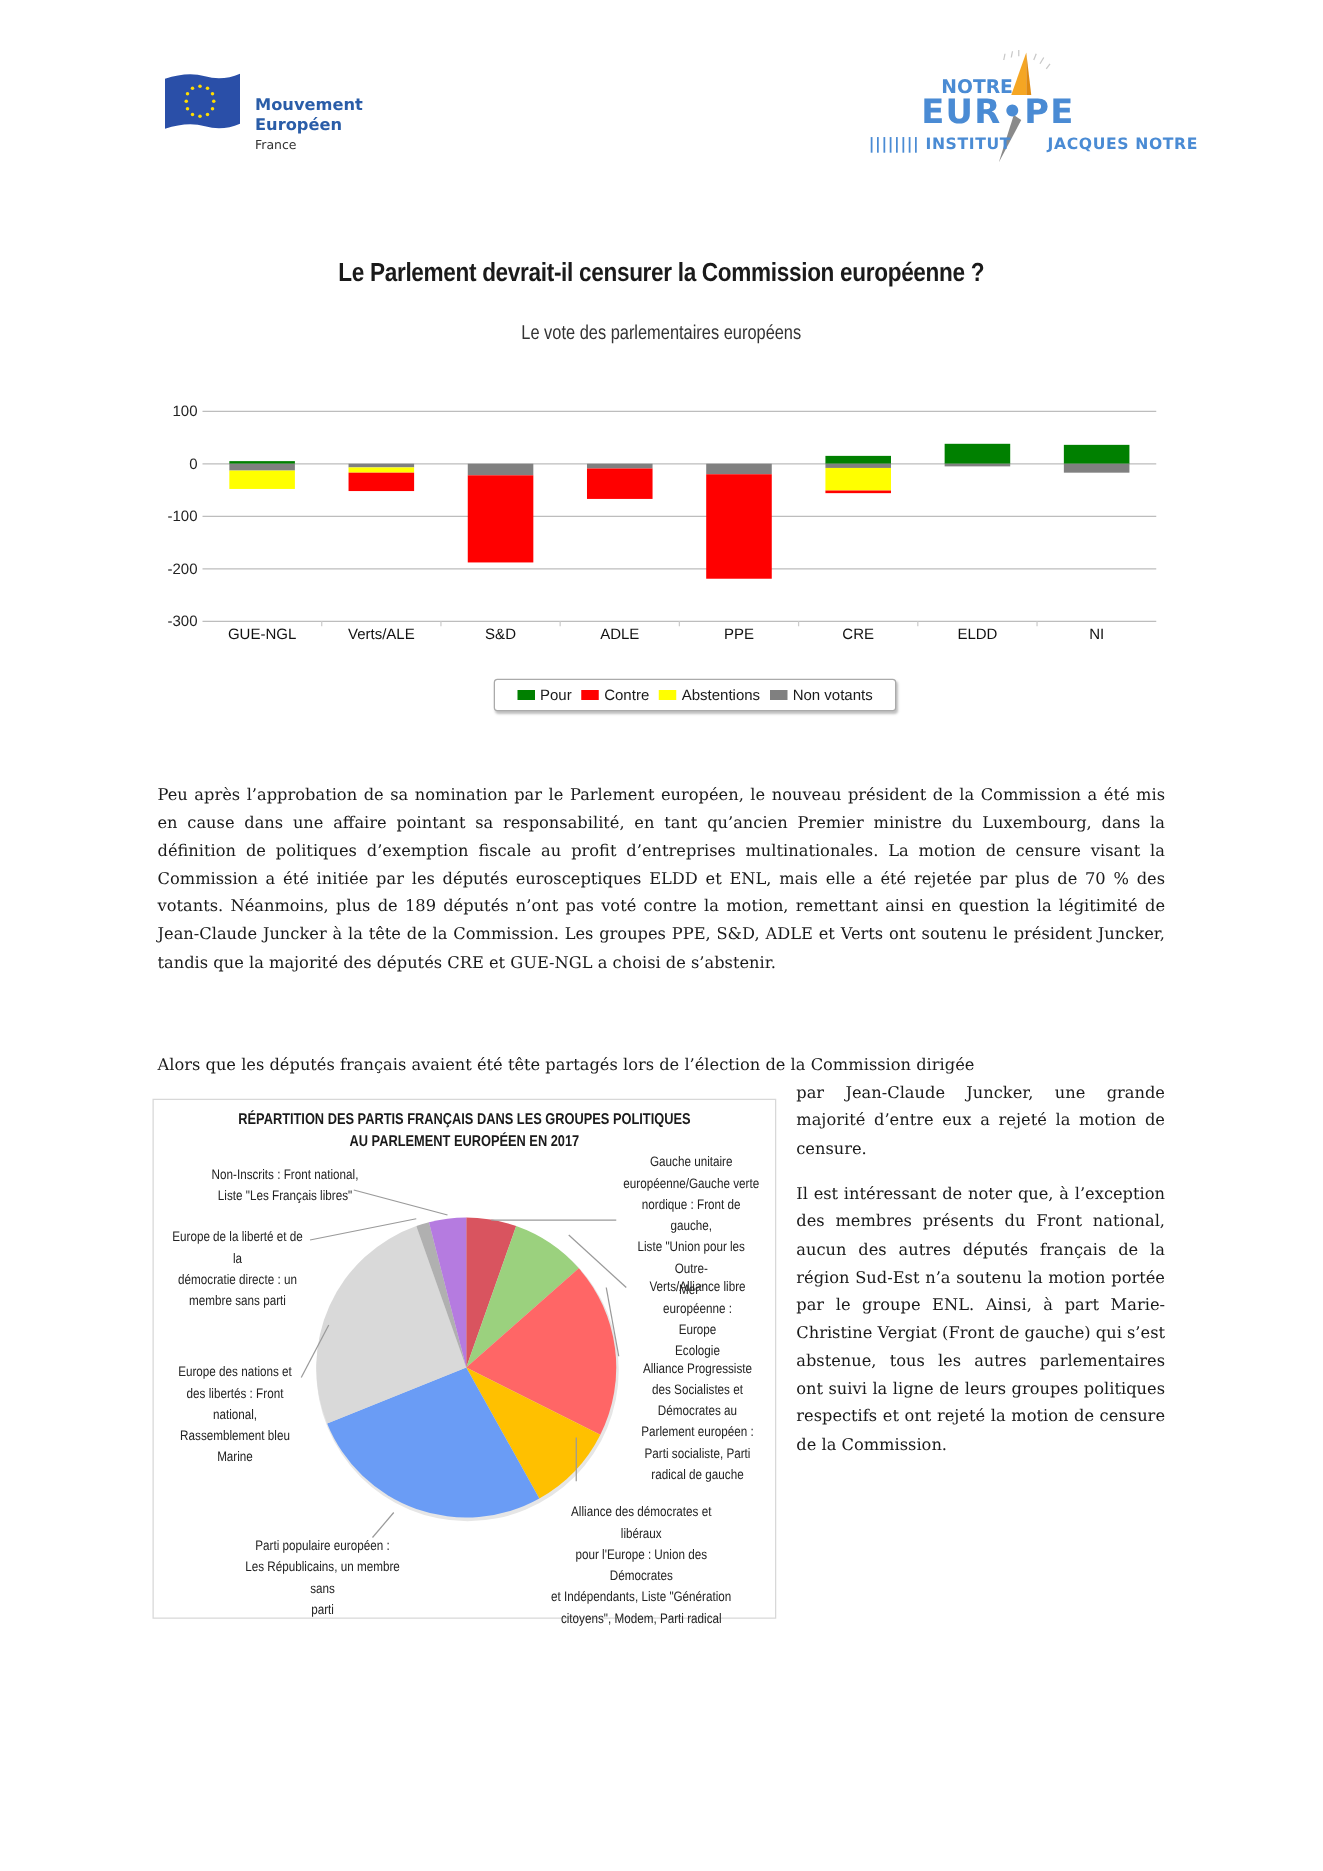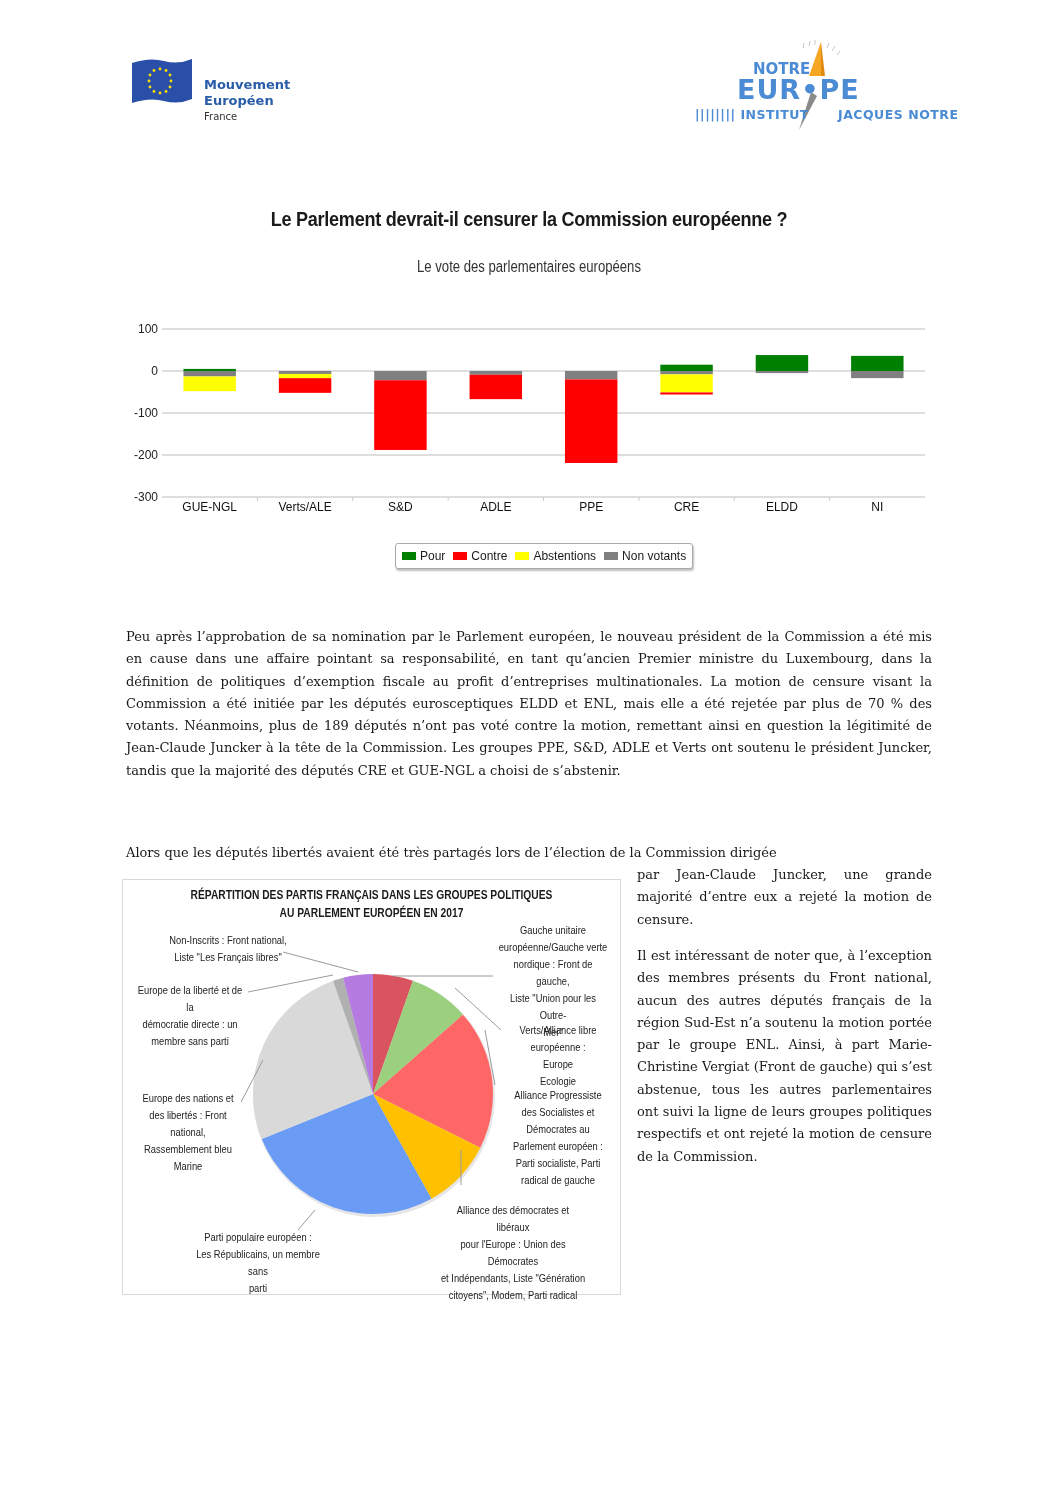--- a/index.html
+++ b/index.html
@@ -15,21 +15,21 @@
   .ne-europe { position: absolute; left: 46px; top: 34px; font-family: "DejaVu Sans", sans-serif; font-weight: bold; font-size: 27px; color: #4a8bd4; letter-spacing: 1px; }
   .ne-inst { position: absolute; left: 4px; top: 67px; font-family: "DejaVu Sans", sans-serif; font-weight: bold; font-size: 12.5px; color: #4a8bd4; letter-spacing: 0.5px; white-space: nowrap; }
   .compass { position: absolute; left: 96px; top: 0; width: 60px; height: 95px; }
   
   .main-title { left: 0; width: 1058px; top: 207px; text-align: center; font-family: "Liberation Sans", sans-serif; font-weight: bold; font-size: 21px; letter-spacing: -0.3px; transform: scaleX(0.86); }
   .sub-title { left: 0; width: 1058px; top: 258px; text-align: center; font-family: "Liberation Sans", sans-serif; font-size: 16px; color: #333; transform: scaleX(0.82); }
   
   #bar-chart { left: 130px; top: 315px; width: 800px; height: 210px; }
   .tick-label { font-family: "Liberation Sans", sans-serif; font-size: 12px; fill: #222; }
   .cat-label { font-family: "Liberation Sans", sans-serif; font-size: 12px; fill: #111; }
-  .legend { left: 395px; top: 543px; height: 24px; border: 1px solid #aaa; border-radius: 3px; box-shadow: 1px 2px 2px rgba(0,0,0,0.25); display: flex; align-items: center; padding: 0 6px; gap: 8px; background: #fff; font-family: "Liberation Sans", sans-serif; font-size: 12px; }
+  .legend { left: 395px; top: 543px; height: 24px; border: 1px solid #aaa; border-radius: 3px; box-shadow: 1px 2px 2px rgba(0,0,0,0.25); display: flex; align-items: center; padding: 0 18px; gap: 8px; background: #fff; font-family: "Liberation Sans", sans-serif; font-size: 12px; }
   .legend-item { display: flex; align-items: center; gap: 4px; }
   .swatch { width: 14px; height: 8px; display: inline-block; }
   
   .para { font-size: 13px; line-height: 22.3px; text-align: justify; }
   .p1 { left: 126px; top: 626px; width: 806px; }
   .p2 { left: 126px; top: 842px; width: 806px; }
   .p2b { left: 637px; top: 864px; width: 295px; }
   .p3 { left: 637px; top: 945px; width: 295px; }
   
   .pie-box { left: 122px; top: 879px; width: 497px; height: 414px; border: 1.5px solid #d8d8d8; background: #fff; }
@@ -147,21 +147,21 @@
       <span class="swatch" style="background: rgb(255, 255, 0);"></span>
       <span>Abstentions</span>
     </span>
     <span class="legend-item">
       <span class="swatch" style="background: rgb(128, 128, 128);"></span>
       <span>Non votants</span>
     </span>
   </div>
 
 <div class="abs para p1">Peu après l’approbation de sa nomination par le Parlement européen, le nouveau président de la Commission a été mis en cause dans une affaire pointant sa responsabilité, en tant qu’ancien Premier ministre du Luxembourg, dans la définition de politiques d’exemption fiscale au profit d’entreprises multinationales. La motion de censure visant la Commission a été initiée par les députés eurosceptiques ELDD et ENL, mais elle a été rejetée par plus de 70 % des votants. Néanmoins, plus de 189 députés n’ont pas voté contre la motion, remettant ainsi en question la légitimité de Jean-Claude Juncker à la tête de la Commission. Les groupes PPE, S&amp;D, ADLE et Verts ont soutenu le président Juncker, tandis que la majorité des députés CRE et GUE-NGL a choisi de s’abstenir.</div>
-<div class="abs para p2" style="white-space:nowrap;">Alors que les députés libertés avaient été très partagés lors de l’élection de la Commission dirigée</div>
+<div class="abs para p2" style="white-space:nowrap;">Alors que les députés français avaient été tête partagés lors de l’élection de la Commission dirigée</div>
 <div class="abs para p2b">par Jean-Claude Juncker, une grande majorité d’entre eux a rejeté la motion de censure.</div>
 <div class="abs para p3">Il est intéressant de noter que, à l’exception des membres présents du Front national, aucun des autres députés français de la région Sud-Est n’a soutenu la motion portée par le groupe ENL. Ainsi, à part Marie-Christine Vergiat (Front de gauche) qui s’est abstenue, tous les autres parlementaires ont suivi la ligne de leurs groupes politiques respectifs et ont rejeté la motion de censure de la Commission.</div>
 
 <div class="abs pie-box">
   <div class="pie-title">
     <div>RÉPARTITION DES PARTIS FRANÇAIS DANS LES GROUPES POLITIQUES</div>
     <div>AU PARLEMENT EUROPÉEN EN 2017</div>
   </div>
   <svg id="pie-svg" width="497" height="414" style="position:absolute;left:0;top:0;">
       <circle cx="251" cy="216" r="121" fill="#e6e6e6"></circle>

